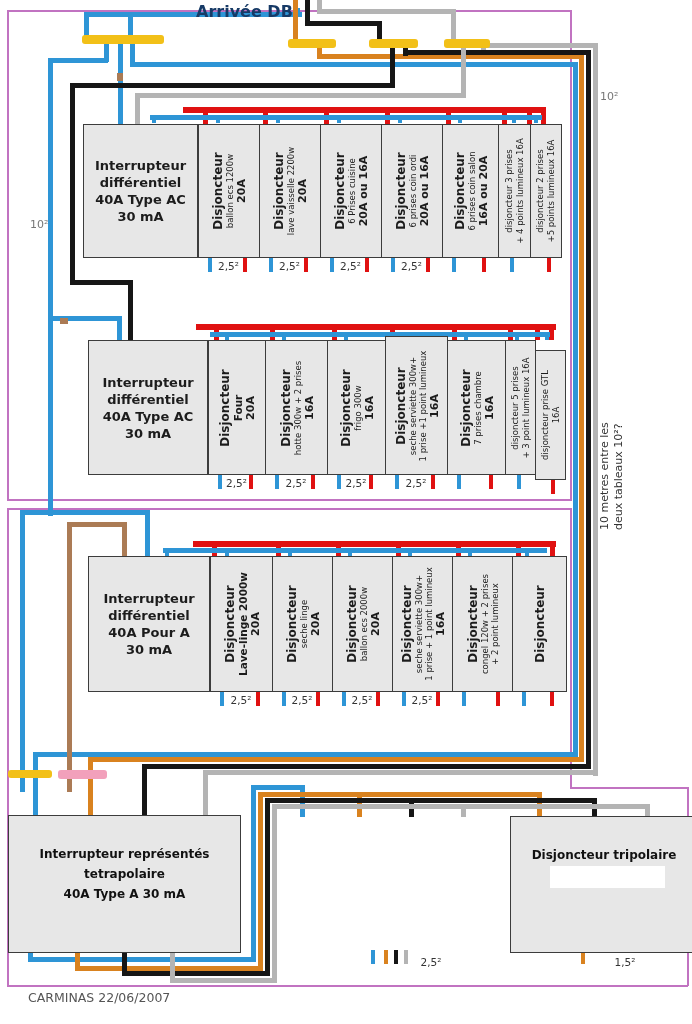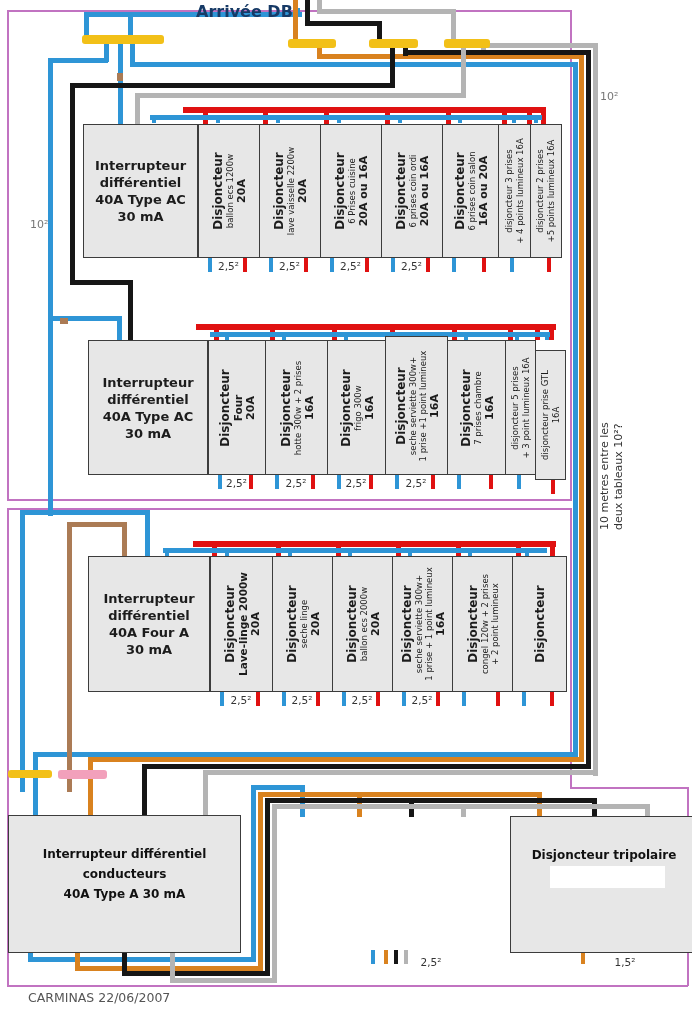--- a/index.html
+++ b/index.html
@@ -338,21 +338,21 @@
       <div class="mod" style="left: 535px; top: 350px; width: 31.4px; height: 130px;">
         <div class="rot" style="width: 122px;">
           <span class="sm">disjoncteur  prise GTL</span>
           <span class="sm">16A</span>
         </div>
       </div>
       <div class="panel-box" style="left: 88px; top: 556px; width: 122px; height: 136px;">
         <div class="itext">
           <span>Interrupteur</span>
           <span>différentiel</span>
-          <span>40A Four A</span>
+          <span>40A Pour A</span>
           <span>30 mA</span>
         </div>
       </div>
       <div class="mod" style="left: 210px; top: 556px; width: 63.4px; height: 136px;">
         <div class="rot" style="width: 128px;">
           <span class="t">Disjoncteur</span>
           <span class="db">Lave-linge 2000w</span>
           <span class="a">20A</span>
         </div>
       </div>
@@ -391,21 +391,21 @@
       </div>
       <div class="mod" style="left: 512px; top: 556px; width: 55.4px; height: 136px;">
         <div class="rot" style="width: 128px;">
           <span class="t">Disjoncteur</span>
         </div>
       </div>
     </div>
 
   <div class="panel-box" style="left:8px;top:815px;width:233px;height:138px">
     <div class="btext">
-      <span>Interrupteur différentiel conducteurs</span>
+      <span>Interrupteur représentés tetrapolaire</span>
         <span>40A Type A 30 mA</span>
     </div>
   </div>
   <div class="panel-box" style="left:510px;top:816px;width:188px;height:137px">
     <div class="btext">
         <span>Disjoncteur tripolaire</span>
       </div>
   </div>
   <div class="patch" style="left:352px;top:866px;width:118px;height:20px"></div>
   <div class="patch" style="left:550px;top:866px;width:115px;height:22px"></div>

